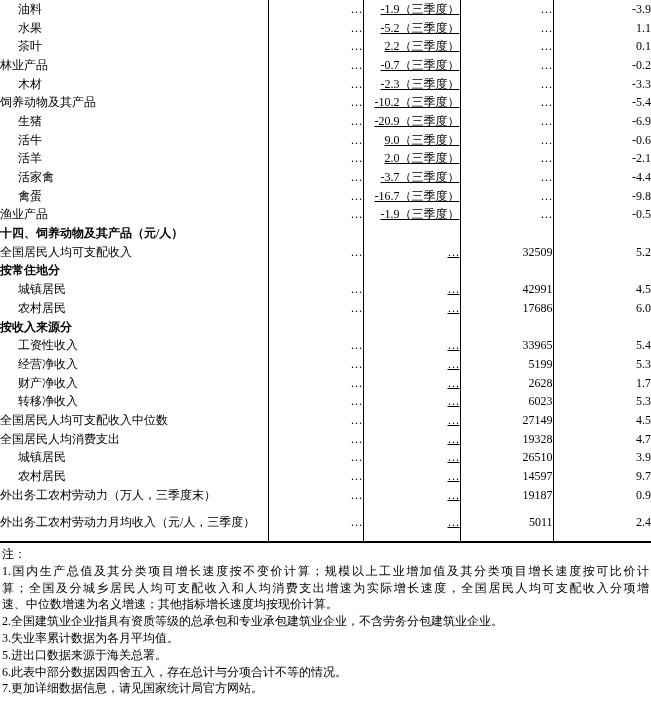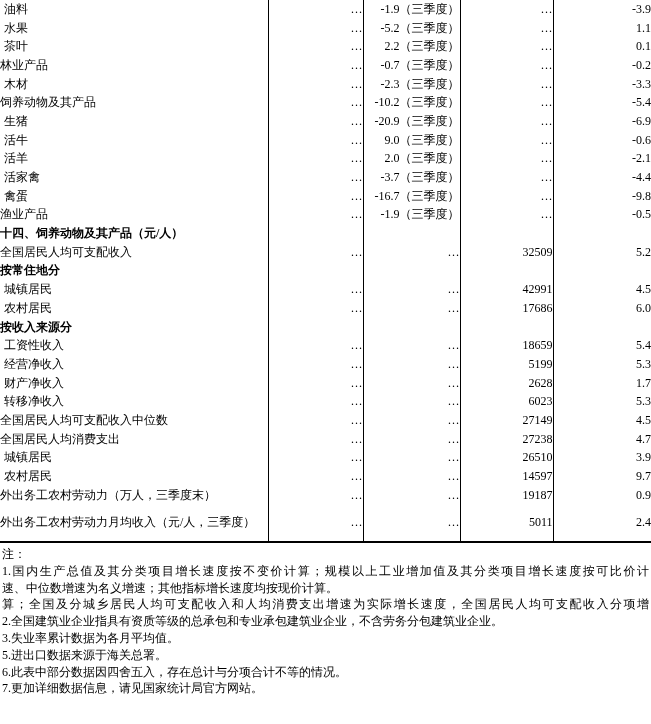--- a/index.html
+++ b/index.html
@@ -23,25 +23,25 @@
   table.data-table tr.tall { height: 37.4px; }
   table.data-table td {
     padding: 0;
     vertical-align: middle;
     line-height: 13px;
     font-size: 12px;
     overflow: hidden;
     white-space: normal;
   }
   td.c1 { text-align: left; padding-left: 5px; padding-right: 12px; }
-  td.c1.indent { padding-left: 4px; }
+  td.c1.indent { padding-left: 18px; }
   td.c1.bold { font-weight: bold; }
   td.c2, td.c3, td.c4, td.c5 { border-left: 1px solid #000000; text-align: right; }
   td.c2 { padding-right: 14px; }
-  td.c3 { padding-right: 13px; }
+  td.c3 { padding-right: 13px; text-decoration: underline; }
   td.c4 { padding-right: 6px; }
   td.c5 { padding-right: 14px; }
   .notes {
     padding: 3px 2px 0 2px;
     width: 647px;
     line-height: 16.8px;
     font-size: 12px;
   }
   .note-line { white-space: nowrap; }
   .note-line.justify {
@@ -187,21 +187,21 @@
           <td class="c1 bold">按收入来源分</td>
           <td class="c2"></td>
           <td class="c3"></td>
           <td class="c4"></td>
           <td class="c5"></td>
         </tr>
         <tr>
           <td class="c1 indent">工资性收入</td>
           <td class="c2">…</td>
           <td class="c3">…</td>
-          <td class="c4">18659</td>
+          <td class="c4">33965</td>
           <td class="c5">5.4</td>
         </tr>
         <tr>
           <td class="c1 indent">经营净收入</td>
           <td class="c2">…</td>
           <td class="c3">…</td>
           <td class="c4">5199</td>
           <td class="c5">5.3</td>
         </tr>
         <tr>
@@ -222,21 +222,21 @@
           <td class="c1">全国居民人均可支配收入中位数</td>
           <td class="c2">…</td>
           <td class="c3">…</td>
           <td class="c4">27149</td>
           <td class="c5">4.5</td>
         </tr>
         <tr>
           <td class="c1">全国居民人均消费支出</td>
           <td class="c2">…</td>
           <td class="c3">…</td>
-          <td class="c4">27238</td>
+          <td class="c4">19328</td>
           <td class="c5">4.7</td>
         </tr>
         <tr>
           <td class="c1 indent">城镇居民</td>
           <td class="c2">…</td>
           <td class="c3">…</td>
           <td class="c4">26510</td>
           <td class="c5">3.9</td>
         </tr>
         <tr>
@@ -259,22 +259,22 @@
           <td class="c3">…</td>
           <td class="c4">5011</td>
           <td class="c5">2.4</td>
         </tr>
       </tbody>
   </table>
 
   <div class="notes">
       <div class="note-line">注：</div>
       <div class="note-line justify">1.国内生产总值及其分类项目增长速度按不变价计算；规模以上工业增加值及其分类项目增长速度按可比价计</div>
+      <div class="note-line justify">算；全国及分城乡居民人均可支配收入和人均消费支出增速为实际增长速度，全国居民人均可支配收入分项增</div>
       <div class="note-line">速、中位数增速为名义增速；其他指标增长速度均按现价计算。</div>
-      <div class="note-line justify">算；全国及分城乡居民人均可支配收入和人均消费支出增速为实际增长速度，全国居民人均可支配收入分项增</div>
       <div class="note-line">2.全国建筑业企业指具有资质等级的总承包和专业承包建筑业企业，不含劳务分包建筑业企业。</div>
       <div class="note-line">3.失业率累计数据为各月平均值。</div>
       <div class="note-line">5.进出口数据来源于海关总署。</div>
       <div class="note-line">6.此表中部分数据因四舍五入，存在总计与分项合计不等的情况。</div>
       <div class="note-line">7.更加详细数据信息，请见国家统计局官方网站。</div>
     </div>
 
 </div>
 
 </body></html>

